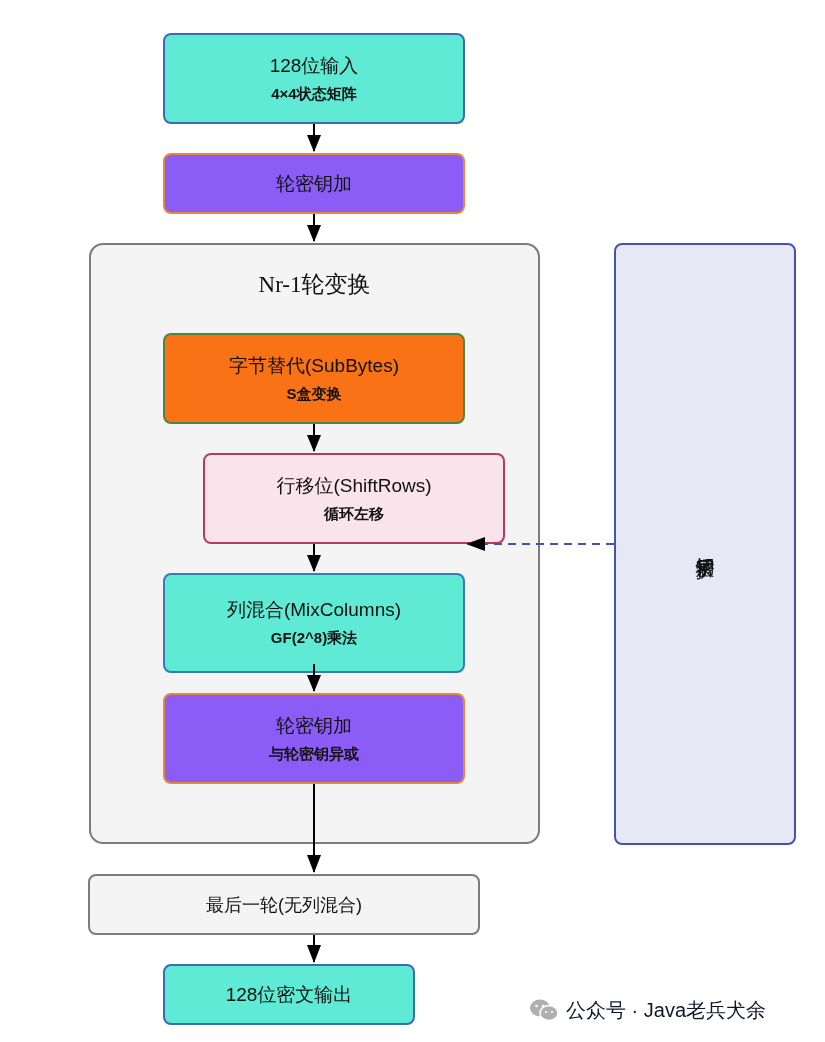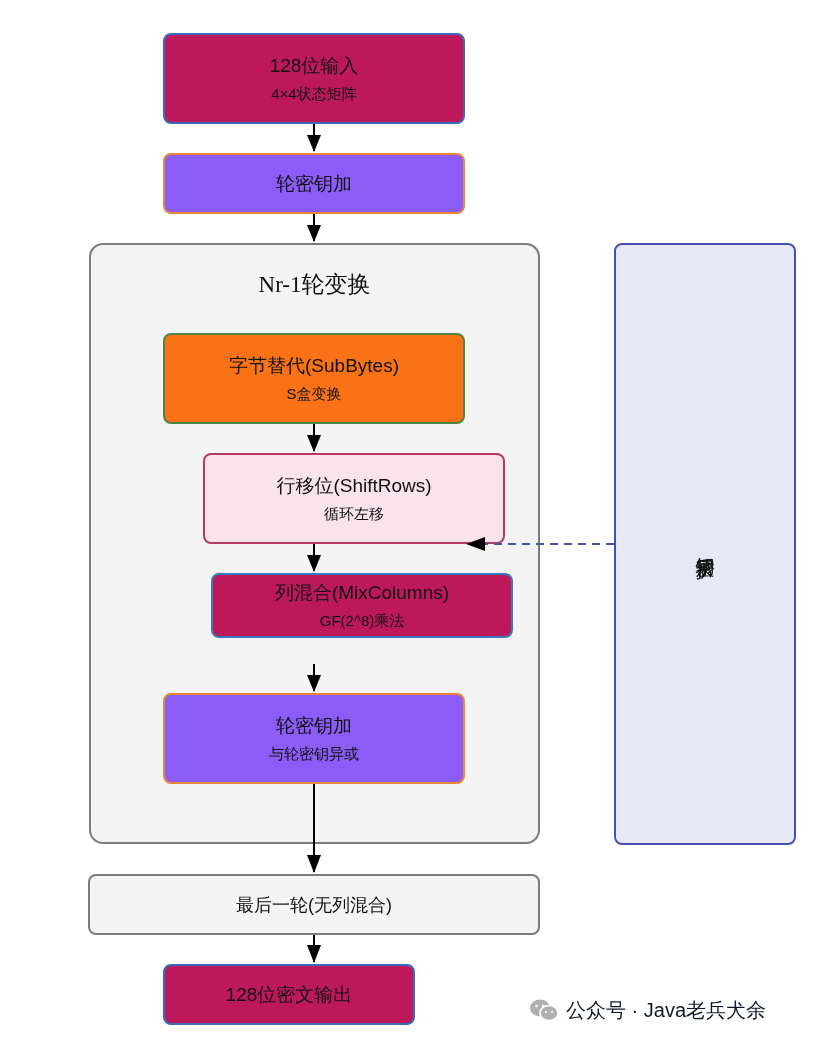--- a/index.html
+++ b/index.html
@@ -1,22 +1,22 @@
 <!DOCTYPE html>
 <html><head>
 <meta charset="utf-8">
 <style>
   html, body { margin: 0; padding: 0; background: #ffffff; }
   body { width: 825px; height: 1042px; position: relative; overflow: hidden;
          font-family: "Liberation Sans", "DejaVu Sans", sans-serif; color: #111; }
   .box { position: absolute; box-sizing: border-box; border-radius: 8px; border: 2px solid;
          display: flex; flex-direction: column; align-items: center; justify-content: center; text-align: center; }
   .title { font-size: 19px; line-height: 24px; }
-  .sub { font-size: 15px; line-height: 20px; margin-top: 6px; }
-  .blue { background: #be185d; border-color: #3a6ab8; text-align: right; }
+  .sub { font-size: 15px; line-height: 20px; margin-top: 6px; font-weight: bold; }
+  .blue { background: #5eead4; border-color: #3a6ab8; text-align: right; }
   .orange { background: #8b5cf6; border-color: #e6873a; }
   .green { background: #f97316; border-color: #4f8544; }
   .pink { background: #f8e4ea; border-color: #b73a63; }
   .gray { background: #f4f4f4; border-color: #7c7c7c; }
   .lav { background: #e7e8f5; border-color: #4651b3; }
   #loop { position: absolute; left: 89px; top: 243px; width: 451px; height: 601px; box-sizing: border-box;
           border: 2.5px solid #7c7c7c; border-radius: 14px; background: #f4f4f4; }
   #loop-title { position: absolute; left: 0; right: 0; top: 24px; text-align: center; font-size: 23px; font-family: Liberation Serif, serif; }
   #key-exp { position: absolute; left: 614px; top: 243px; width: 182px; height: 602px; }
   #key-exp-label { writing-mode: vertical-rl; font-size: 19px; letter-spacing: 1px; }
@@ -44,31 +44,31 @@
 <div class="box green" style="left:163px;top:333px;width:302px;height:91px;">
   <div class="title">字节替代(SubBytes)</div>
   <div class="sub">S盒变换</div>
 </div>
 
 <div class="box pink" style="left:163px;top:453px;width:302px;height:91px;margin-left:40px;">
   <div class="title">行移位(ShiftRows)</div>
   <div class="sub">循环左移</div>
 </div>
 
-<div class="box blue" style="left:163px;top:573px;width:302px;height:65px;border-color:#3a7ab8;margin-left:48px;">
+<div class="box blue" style="left:163px;top:573px;width:302px;height:100px;border-color:#3a7ab8;">
   <div class="title">列混合(MixColumns)</div>
   <div class="sub">GF(2^8)乘法</div>
 </div>
 
 <div class="box orange" style="left:163px;top:693px;width:302px;height:91px;">
   <div class="title">轮密钥加</div>
   <div class="sub">与轮密钥异或</div>
 </div>
 
-<div class="box gray" style="left:88px;top:874px;width:452px;height:61px;">
+<div class="box gray" style="left:88px;top:874px;width:392px;height:61px;">
   <div class="title" style="font-size:18px;">最后一轮(无列混合)</div>
 </div>
 
 <div class="box blue" style="left:163px;top:964px;width:252px;height:61px;">
   <div class="title">128位密文输出</div>
 </div>
 
 <div id="key-exp" class="box lav">
   <div id="key-exp-label">密钥扩展</div>
 </div>

